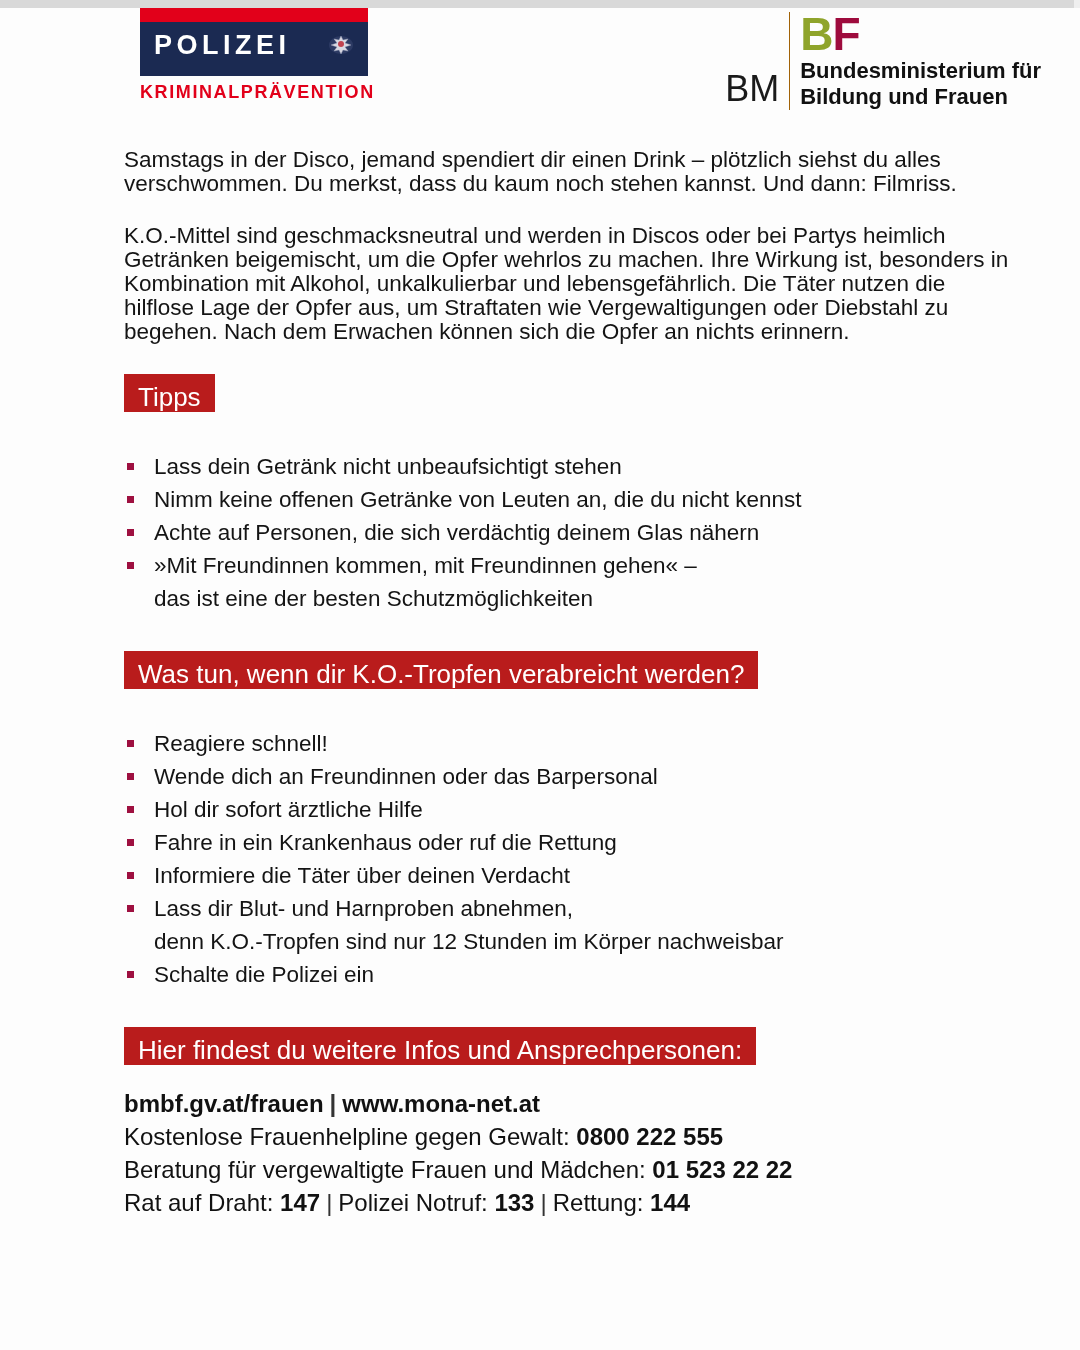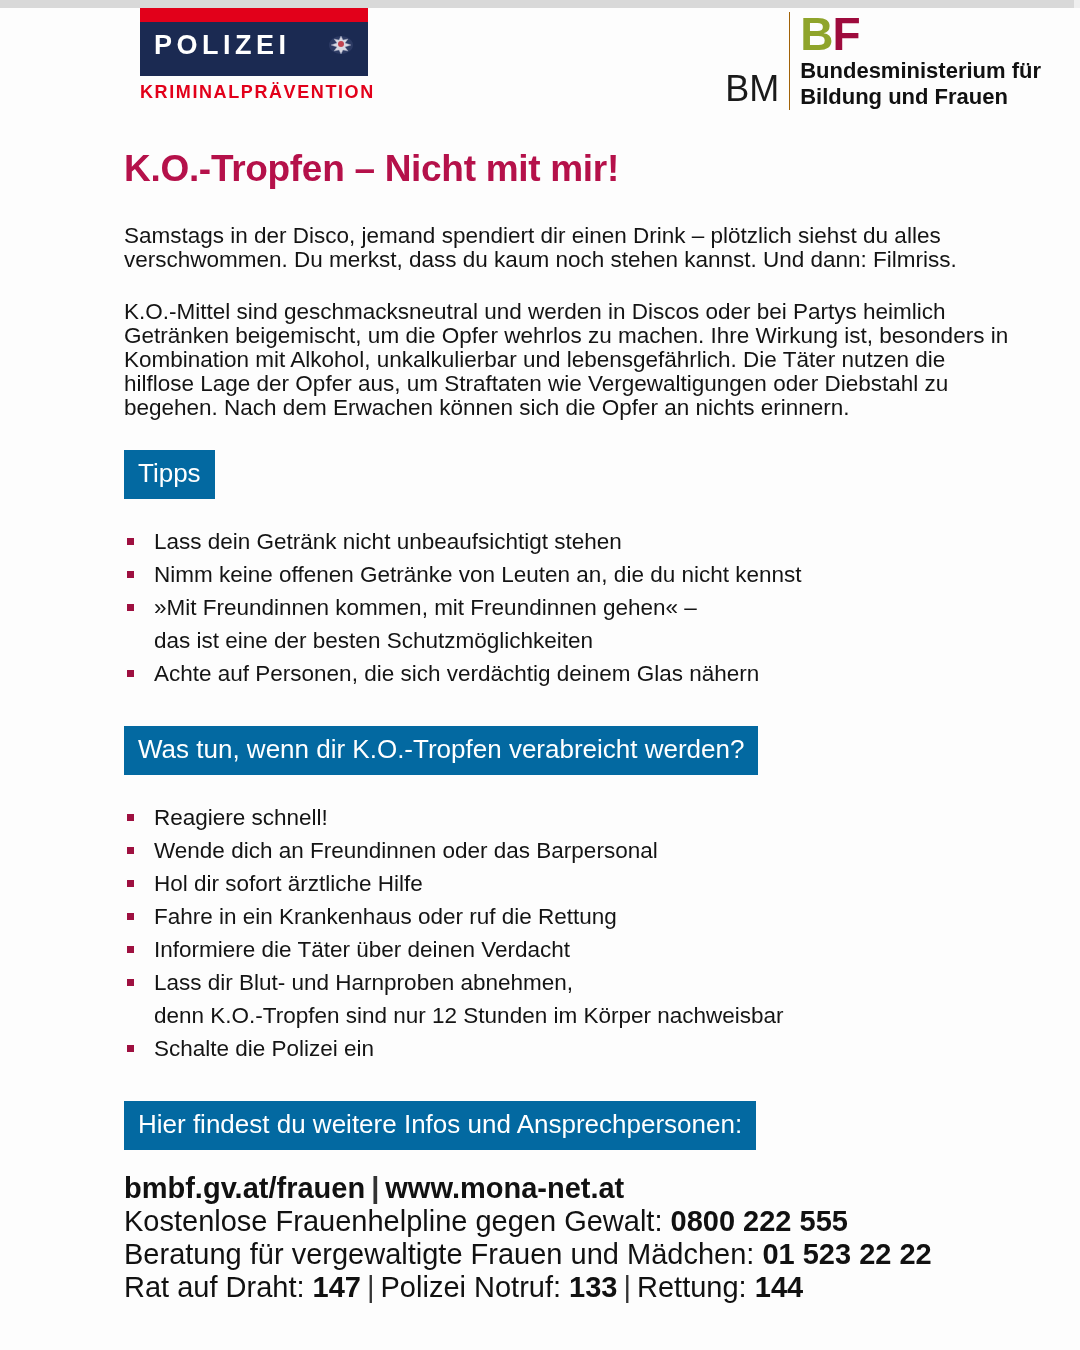--- a/index.html
+++ b/index.html
@@ -157,35 +157,35 @@
     line-height: 24px;
     margin: 0 0 28px 0;
     max-width: 880px;
     font-family: "Liberation Sans", sans-serif;
   }
   .para.second { max-width: 885px; margin-bottom: 30px; }
 
   
   .bar {
     display: inline-block;
-    background: #0369a1;
+    background: #b91c1c;
     color: #ffffff;
     font-size: 26px;
     line-height: 30px;
-    padding: 8px 14px 11px 14px;
+    padding: 8px 14px 0 14px;
     margin: 0 0 20px 0;
     font-family: "Liberation Sans", sans-serif;
   }
   .bar.small { margin-bottom: 22px; }
   .bar.wide { margin-bottom: 22px; }
 
   
   ul.tips {
     list-style: none;
-    margin: 4px 0 36px 0;
+    margin: 16px 0 36px 0;
     padding: 0;
   }
   ul.tips li {
     position: relative;
     padding-left: 30px;
     color: #141414;
     font-size: 22.5px;
     line-height: 33px;
     margin-bottom: 0px;
     font-family: "Liberation Sans", sans-serif;
@@ -202,21 +202,21 @@
   ul.tips li .cont {
     display: block;
   }
 
   
   .contacts {
     margin-top: 0px;
   }
   .contacts .line {
     color: #111111;
-    font-size: 29px;
+    font-size: 24px;
     line-height: 33px;
     font-family: "Liberation Sans", sans-serif;
   }
   .contacts .line.urls { font-weight: bold; }
   .contacts b { font-weight: bold; }
   .sep { padding: 0 6px; color: #333; }
 </style>
 </head>
 <body>
 
@@ -247,45 +247,44 @@
         <div class="bmbf-name">
           <div>Bundesministerium für</div>
           <div>Bildung und Frauen</div>
         </div>
       </div>
     </div>
   </div>
 
   <div class="content">
 
-    <h1 class="title">K.O.-Tropfen – Nicht mit mir!</h1>
 
     <p class="para">Samstags in der Disco, jemand spendiert dir einen Drink – plötzlich siehst du alles verschwommen. Du merkst, dass du kaum noch stehen kannst. Und dann: Filmriss.</p>
 
     <p class="para second">K.O.-Mittel sind geschmacksneutral und werden in Discos oder bei Partys heimlich Getränken beigemischt, um die Opfer wehrlos zu machen. Ihre Wirkung ist, besonders in Kombination mit Alkohol, unkalkulierbar und lebensgefährlich. Die Täter nutzen die hilflose Lage der Opfer aus, um Straftaten wie Vergewaltigungen oder Diebstahl zu begehen. Nach dem Erwachen können sich die Opfer an nichts erinnern.</p>
 
     <div class="bar small">Tipps</div>
 
     <ul class="tips">
       <li>
         <span class="bullet"></span>
         <span>Lass dein Getränk nicht unbeaufsichtigt stehen</span>
       </li>
       <li>
         <span class="bullet"></span>
         <span>Nimm keine offenen Getränke von Leuten an, die du nicht kennst</span>
+      </li>
+      <li>
+        <span class="bullet"></span>
+        <span>Achte auf Personen, die sich verdächtig deinem Glas nähern</span>
       </li>
       <li>
         <span class="bullet"></span>
         <span>»Mit Freundinnen kommen, mit Freundinnen gehen« –</span>
         <span class="cont">das ist eine der besten Schutzmöglichkeiten</span>
-      </li>
-      <li>
-        <span class="bullet"></span>
-        <span>Achte auf Personen, die sich verdächtig deinem Glas nähern</span>
       </li>
     </ul>
 
     <div class="bar wide">Was tun, wenn dir K.O.-Tropfen verabreicht werden?</div>
 
     <ul class="tips">
       <li>
         <span class="bullet"></span>
         <span>Reagiere schnell!</span>
       </li>

